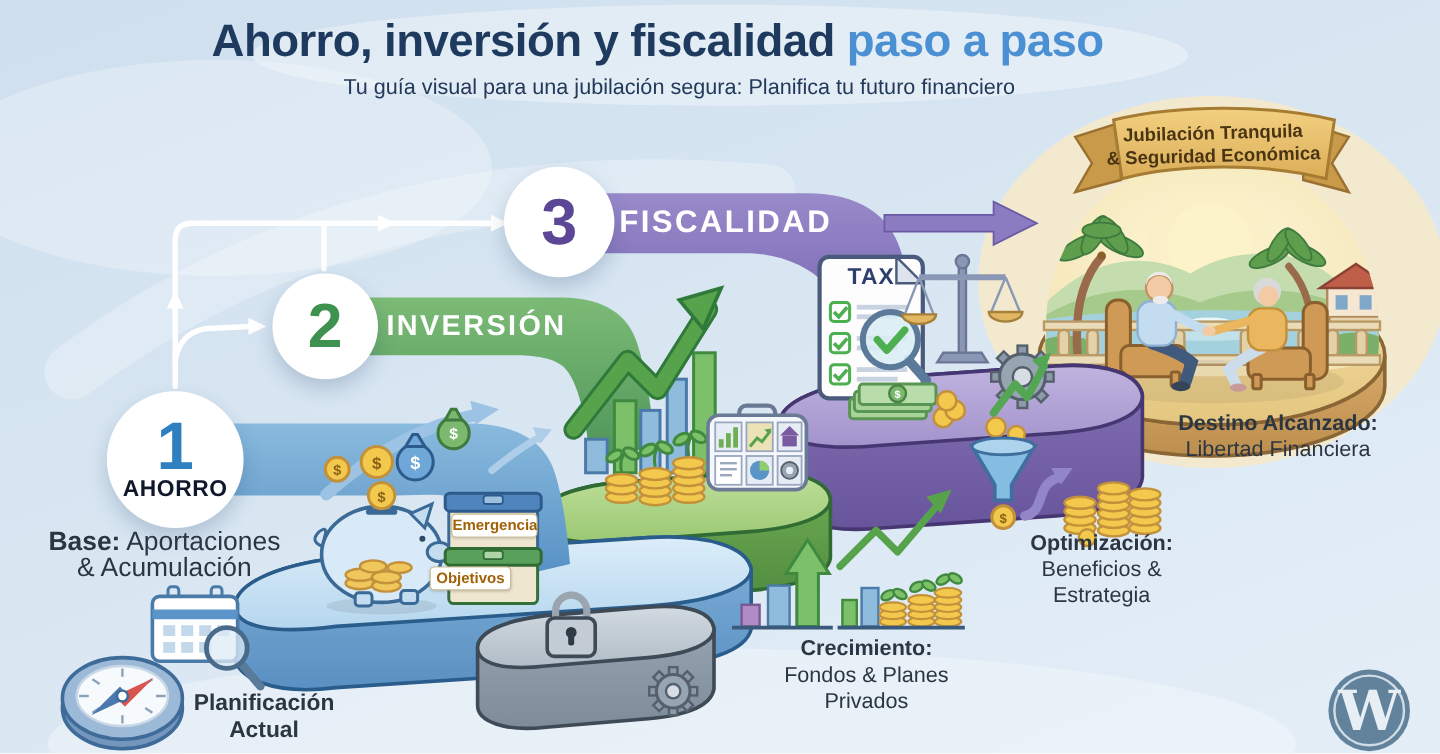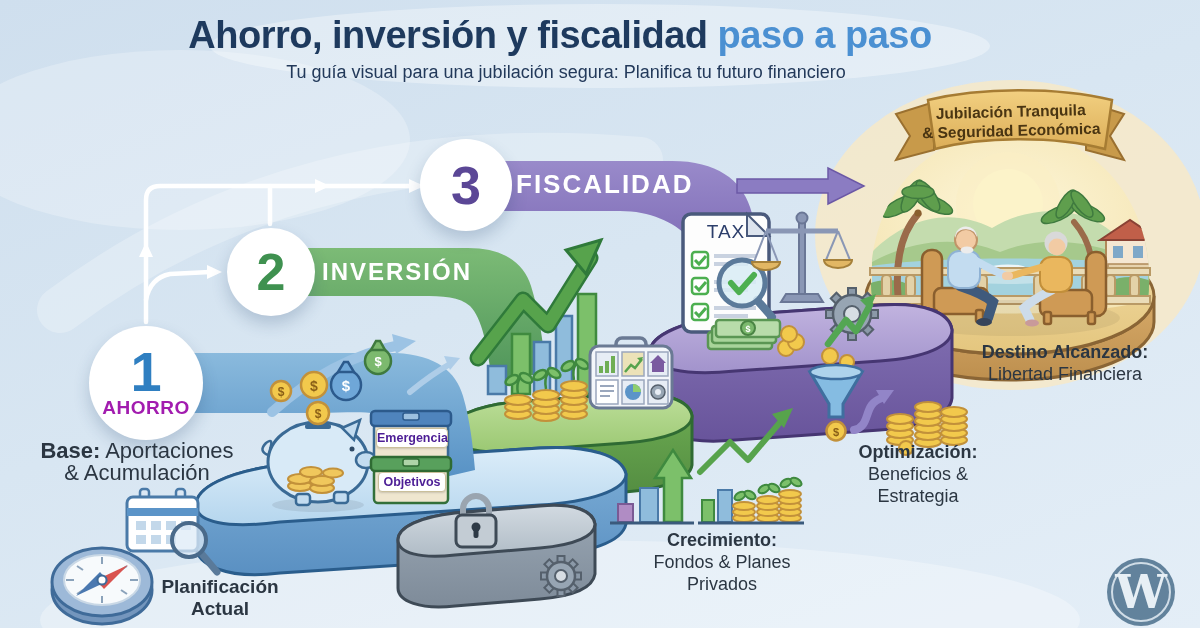--- a/index.html
+++ b/index.html
@@ -6,33 +6,33 @@
   .canvas{
     position:relative;width:1200px;height:628px;overflow:hidden;
     background:linear-gradient(160deg,#cfdfee 0%,#d8e6f2 45%,#e4eef7 100%);
     font-family:"Liberation Sans", sans-serif;
   }
   .abs{position:absolute;}
   svg{display:block;}
   .art{position:absolute;left:0;top:0;z-index:1;}
 
   .page-title{left:0;top:14px;width:1096px;text-align:center;font-weight:bold;
-    font-size:38px;letter-spacing:-0.5px;z-index:6;margin-left:12px;}
+    font-size:38px;letter-spacing:-0.5px;z-index:6;}
   .page-title .main{color:#1e3a5e;}
   .page-title .accent{color:#4b90d2;margin-left:10px;}
   .page-subtitle{left:0;top:62px;width:1132px;text-align:center;color:#22395a;
     font-size:18px;z-index:6;}
 
   .step-circle{border-radius:50%;background:#fff;display:flex;flex-direction:column;
     align-items:center;justify-content:center;z-index:7;
     box-shadow:0 8px 16px rgba(35,70,110,.22);}
   .step-circle .num{font-weight:bold;line-height:.9;}
   #circle1{left:89px;top:326px;width:114px;height:114px;}
   #circle1 .num{font-size:56px;color:#2f7fc1;}
-  #circle1 .lbl{font-size:19px;font-weight:bold;color:#a21caf;letter-spacing:.5px;}
+  #circle1 .lbl{font-size:19px;font-weight:bold;color:#0f172a;letter-spacing:.5px;}
   #circle2{left:227px;top:228px;width:88px;height:88px;}
   #circle2 .num{font-size:52px;color:#3f9150;}
   #circle3{left:420px;top:139px;width:92px;height:92px;}
   #circle3 .num{font-size:54px;color:#5b4796;}
 
   .ribbon-label{color:#fff;font-weight:bold;z-index:7;letter-spacing:2px;}
   #lbl-fiscalidad{left:516px;top:169px;font-size:26px;}
   #lbl-inversion{left:322px;top:258px;font-size:24px;}
 
   .cap{z-index:7;text-align:center;color:#2b3642;font-size:22px;line-height:22px;}
@@ -42,27 +42,27 @@
   #cap-pension{left:443px;top:556px;width:130px;color:#fff;font-weight:bold;
     font-size:20px;line-height:23px;text-shadow:0 1px 2px rgba(30,40,55,.35);}
   #cap-crecimiento{left:622px;top:529px;width:200px;font-size:18px;}
   #cap-optimizacion{left:826px;top:441px;width:184px;font-size:18px;}
   #cap-destino{left:958px;top:341px;width:214px;font-size:18px;text-align:center;}
 
   #banner-text{left:914px;top:102px;width:194px;text-align:center;color:#4a3512;
     font-weight:bold;font-size:15.5px;line-height:19px;transform:rotate(-1.5deg);z-index:7;}
 
   #tax-label{left:688px;top:221px;width:76px;text-align:center;color:#2c3e6b;
-    font-weight:normal;font-size:19px;letter-spacing:1px;z-index:7;}
+    font-weight:bold;font-size:19px;letter-spacing:1px;z-index:7;}
 
   .box-label{z-index:7;text-align:center;background:#fff;border:1px solid #cabf9a;
-    border-radius:4px;color:#4c1d95;font-weight:bold;font-size:12.5px;
+    border-radius:4px;color:#a16207;font-weight:bold;font-size:12.5px;
     padding:2px 0;box-shadow:0 1px 2px rgba(60,60,60,.2);}
   #lbl-emergencia{left:376px;top:428px;width:70px;}
-  #lbl-objetivos{left:378px;top:472px;width:66px;}
+  #lbl-objetivos{left:358px;top:472px;width:66px;}
 </style>
 </head>
 <body>
 
 <div class="canvas">
 
 <svg class="art" width="1200" height="628" viewBox="0 0 1200 628">
   <defs>
     <linearGradient id="gR1" x1="0" y1="0" x2="0" y2="1">
           <stop offset="0" stop-color="#8abadd"></stop>

